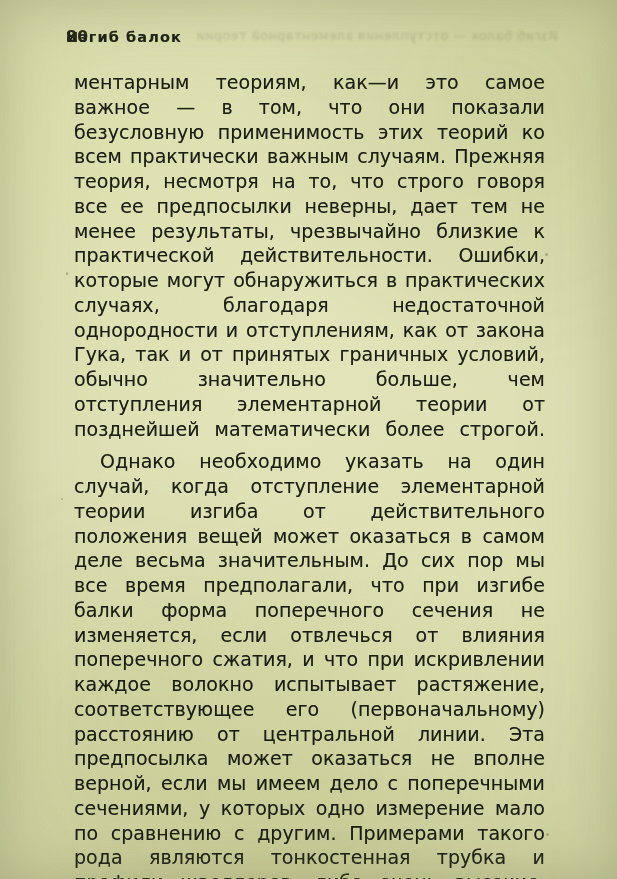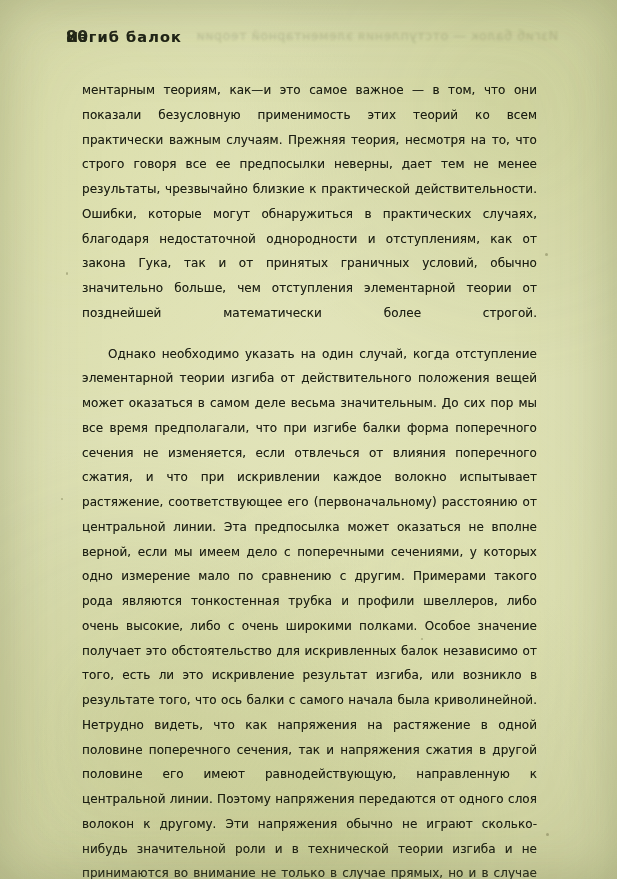--- a/index.html
+++ b/index.html
@@ -97,22 +97,22 @@
   }
 
   
   .body {
     position: absolute;
     left: 66px;
     top: 62px;
     width: 487px;
   }
   .para {
-    margin: 16px;
-    font-size: 12px;
+    margin: 8px;
+    font-size: 19px;
     line-height: 24.75px;
     text-align: justify;
     text-justify: inter-word;
     color: #1b1e13;
     letter-spacing: .04px;
     word-spacing: .2px;
   }
   .para + .para { margin-top: 0; }
   .para.indent { text-indent: 26px; }
   

